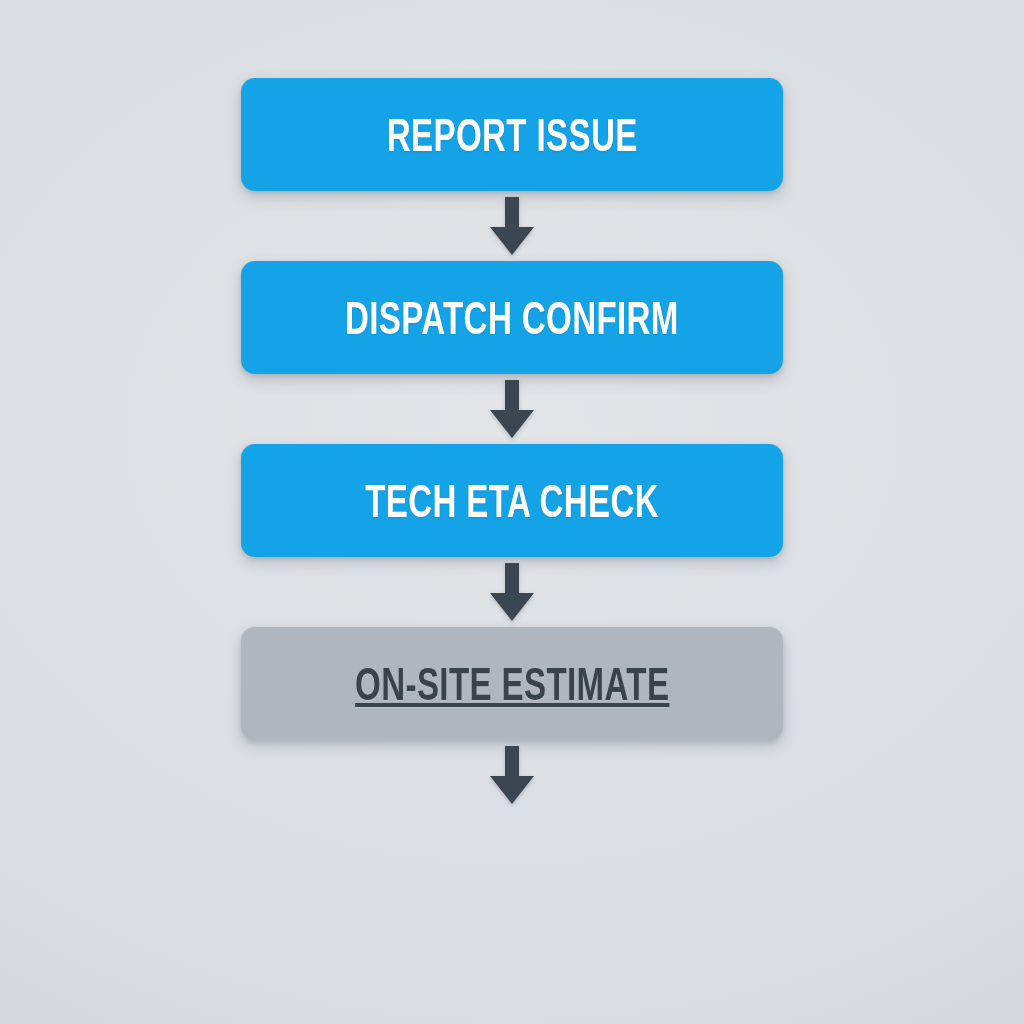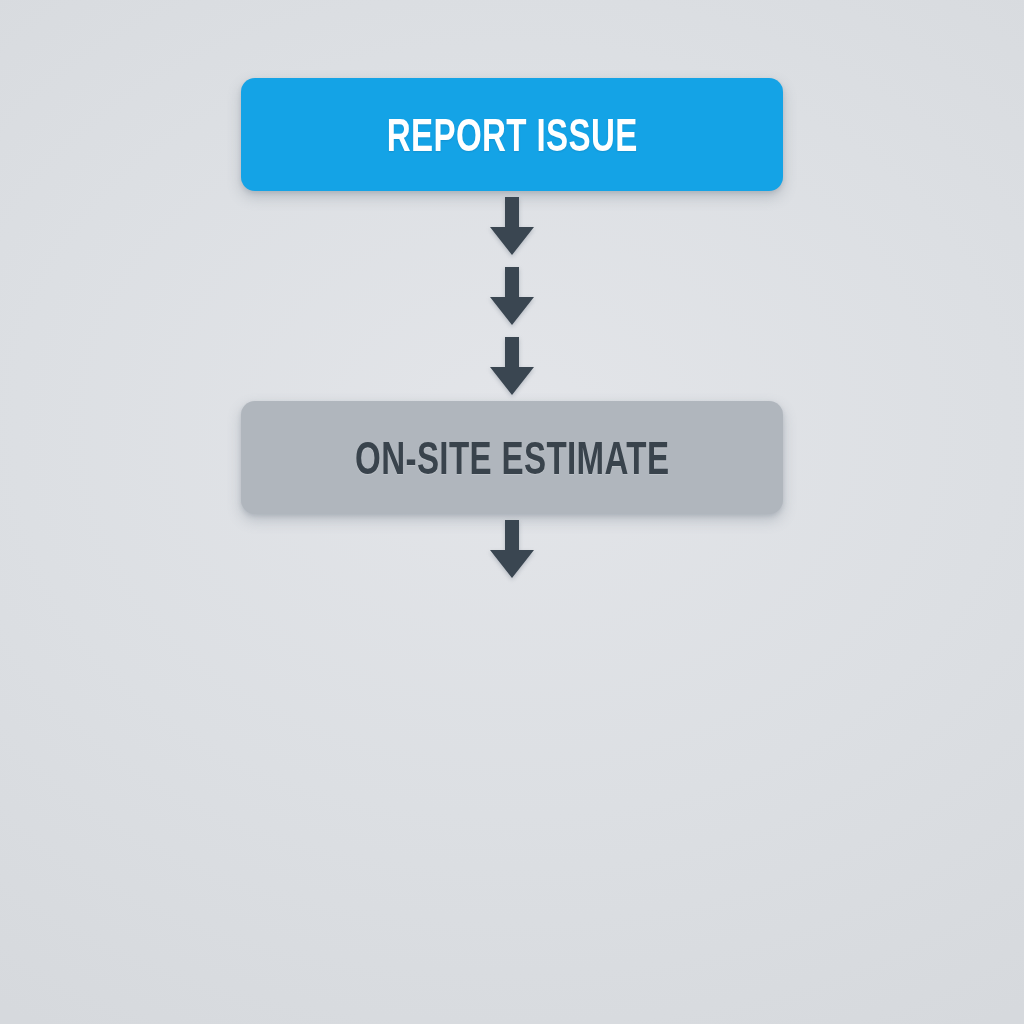--- a/index.html
+++ b/index.html
@@ -37,20 +37,21 @@
     box-shadow:0 6px 14px rgba(96,108,122,0.30), 0 2px 4px rgba(96,108,122,0.18);
     text-align:right;
   }
   .step--blue{
     background:var(--blue);
     color:var(--text-on-blue);
   }
   .step--gray{
     background:var(--gray);
     color:var(--text-on-gray);
+    text-decoration:underline;
   }
   .step__label{
     font-weight:bold;
     font-size:46px;
     line-height:1;
     letter-spacing:0.5px;
     white-space:nowrap;
     transform:scaleX(0.72);
     transform-origin:center;
   }
@@ -79,27 +80,33 @@
   <div class="step step--blue">
     <span class="step__label">REPORT ISSUE</span>
   </div>
 
   <div class="arrow-wrap">
     <svg width="46" height="58" viewBox="0 0 46 58" aria-hidden="true">
       <path d="M16 0 H30 V30 H45 L23 58 L1 30 H16 Z" fill="var(--arrow)"></path>
     </svg>
   </div>
 
+  <div class="step step--blue">
+    <span class="step__label">DISPATCH CONFIRM</span>
+  </div>
 
   <div class="arrow-wrap">
     <svg width="46" height="58" viewBox="0 0 46 58" aria-hidden="true">
       <path d="M16 0 H30 V30 H45 L23 58 L1 30 H16 Z" fill="var(--arrow)"></path>
     </svg>
   </div>
 
+  <div class="step step--blue">
+    <span class="step__label">TECH ETA CHECK</span>
+  </div>
 
   <div class="arrow-wrap">
     <svg width="46" height="58" viewBox="0 0 46 58" aria-hidden="true">
       <path d="M16 0 H30 V30 H45 L23 58 L1 30 H16 Z" fill="var(--arrow)"></path>
     </svg>
   </div>
 
   <div class="step step--gray">
     <span class="step__label">ON-SITE ESTIMATE</span>
   </div>

